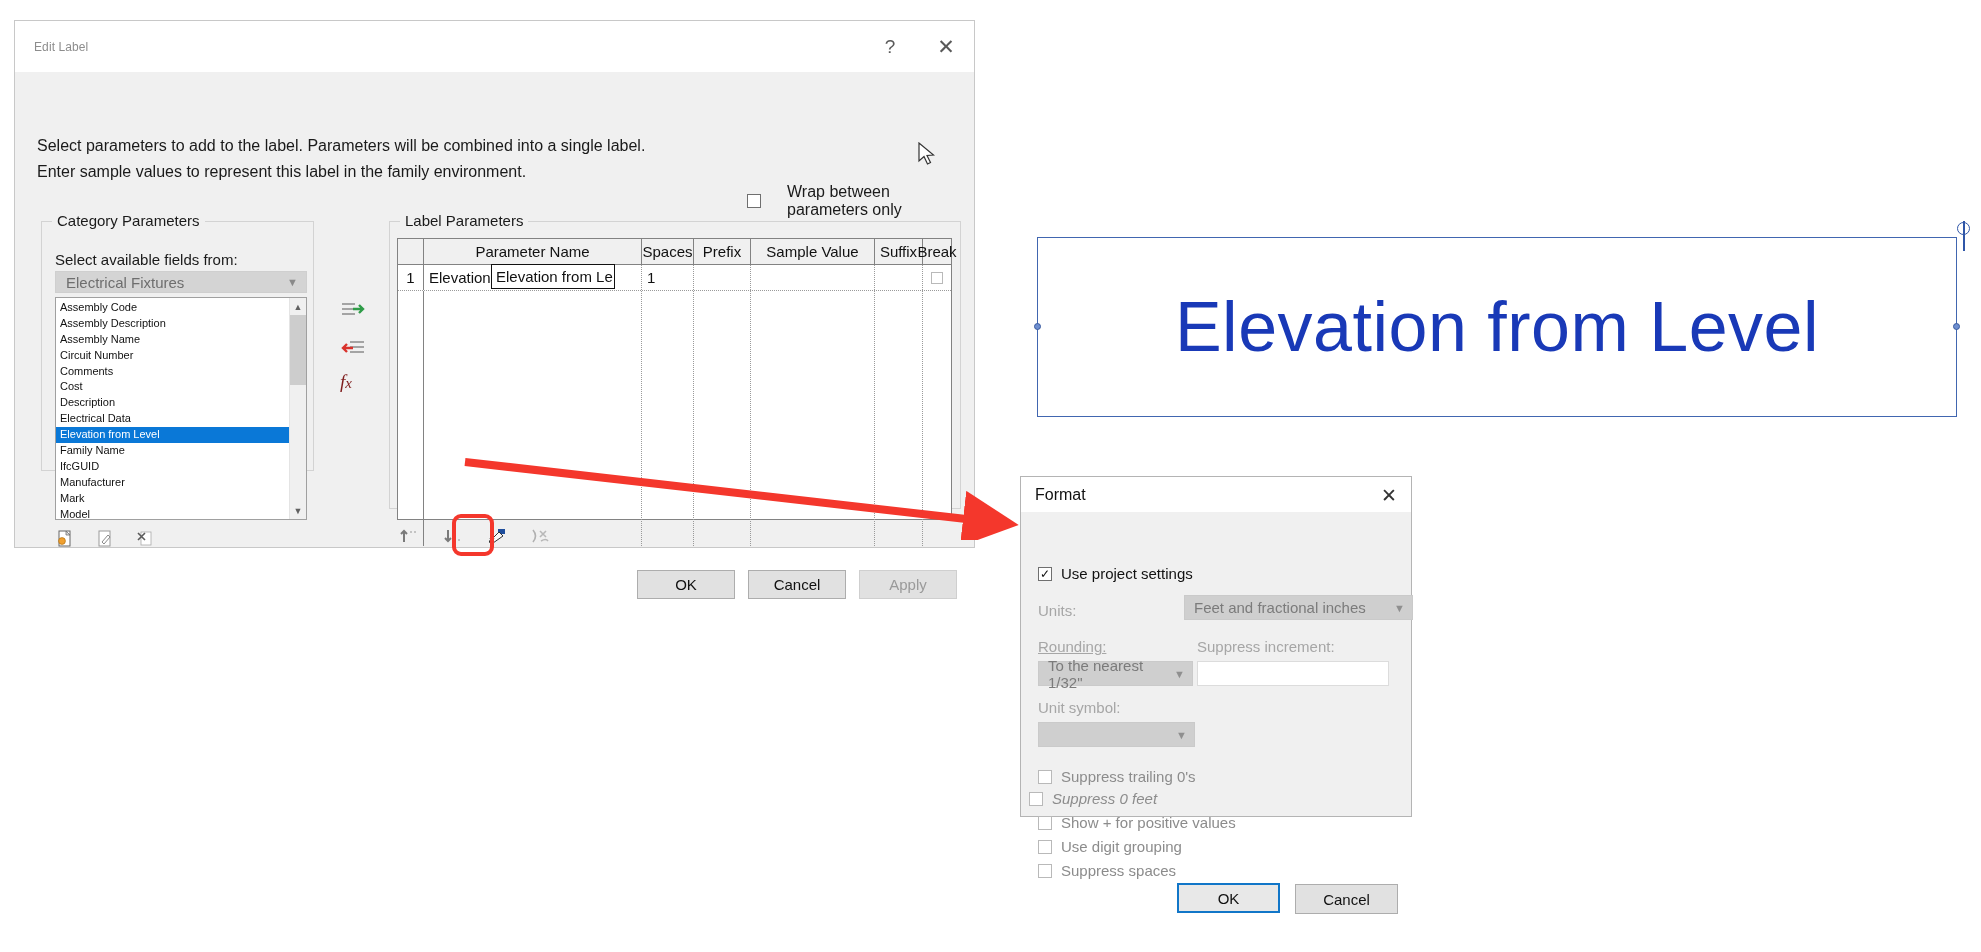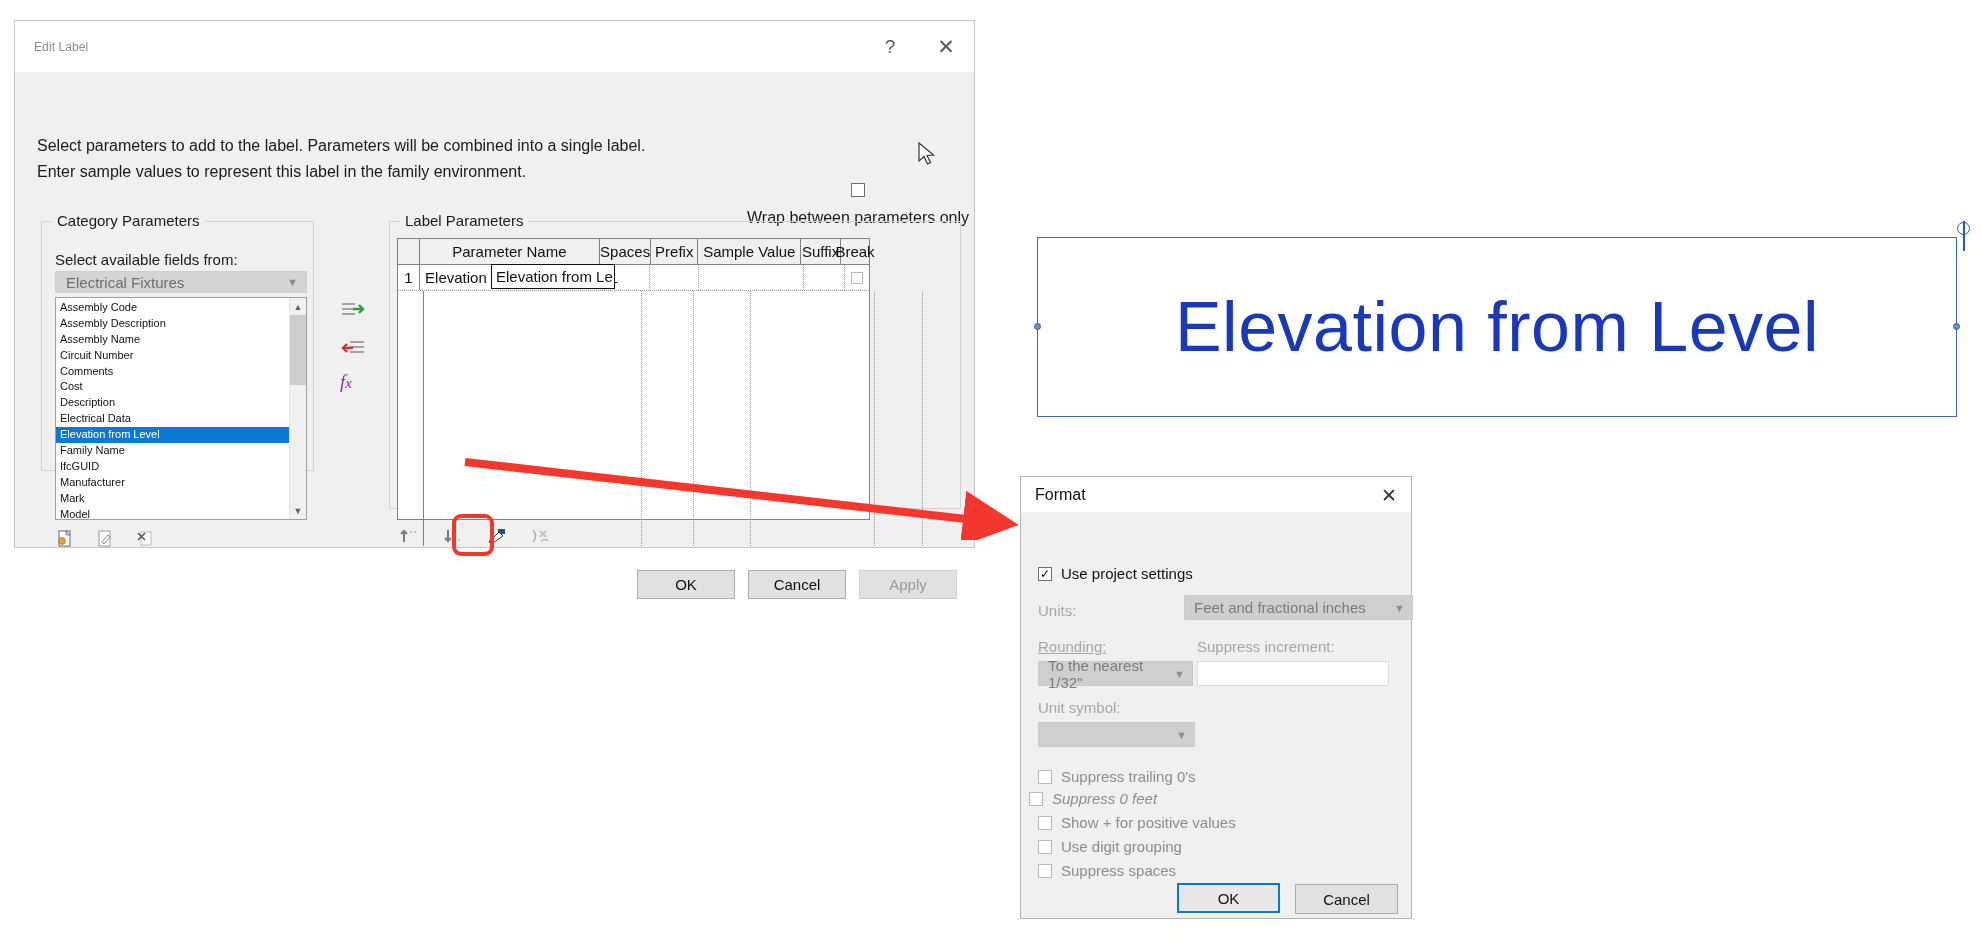--- a/index.html
+++ b/index.html
@@ -40,22 +40,22 @@
   .dlg-body { position: relative; padding: 0; }
 
   .intro-line {
     position: absolute; font-size: 16px; color: #1a1a1a;
   }
   .intro1 { left: 22px; top: 64px; }
   .intro2 { left: 22px; top: 90px; }
 
   .wrap-chk {
     position: absolute; left: 732px; top: 110px;
-    display: flex; align-items: center; gap: 12px;
-    font-size: 16px; color: #1a1a1a; flex-direction: column;
+    display: flex; align-items: center; gap: 26px;
+    font-size: 16px; color: #1a1a1a;
   }
 
   
   .groupbox {
     position: absolute; border: 1px solid #d3d3d3;
   }
   .group-legend {
     position: absolute; top: -10px; left: 10px;
     background: #f0f0f0; padding: 0 5px;
     font-size: 15px; color: #1a1a1a;
@@ -100,26 +100,26 @@
     width: 21px; height: 21px; display: flex; align-items: center; justify-content: center;
     font-size: 15px; color: #555; position: relative;
   }
 
   
   .arrow-btns { position: absolute; left: 325px; top: 225px; }
   .abtn { width: 26px; height: 26px; margin-bottom: 13px; position: relative; }
 
   .fx-btn {
     position: absolute; left: 325px; top: 298px; font-size: 19px;
-    font-style: italic; color: #a21caf; font-family: "Liberation Serif", serif;
+    font-style: italic; color: #7f1d1d; font-family: "Liberation Serif", serif;
   }
 
   
   .lp-table {
-    position: absolute; left: 382px; top: 165px; width: 473px; height: 282px;
+    position: absolute; left: 382px; top: 165px; width: 555px; height: 282px;
     background: #fff; border: 1px solid #828282;
     font-size: 15px; color: #111;
   }
   .lp-head { display: flex; height: 26px; background: #f0f0f0; border-bottom: 1px solid #828282; }
   .lp-head div {
     display: flex; align-items: center; justify-content: center;
     border-right: 1px solid #828282; height: 100%;
   }
   .lp-head div:last-child { border-right: none; }
   .c-num { width: 26px; }
@@ -195,21 +195,21 @@
     position: absolute; right: -14px; top: -16px; width: 13px; height: 13px;
     border: 1.6px solid #2f56a8; border-radius: 50%;
   }
   .rot-bar {
     position: absolute; right: -9px; top: -17px; width: 2px; height: 30px; background: #2f56a8;
   }
 
   
   .fmt-dlg {
     position: absolute; left: 1020px; top: 476px;
-    width: 392px; height: 443px;
+    width: 392px; height: 341px;
     background: #f0f0f0; border: 1px solid #b4b4b4;
   }
   .fmt-title {
     height: 36px; background: #fff; display: flex; align-items: center;
     position: relative; border-bottom: 1px solid #f0f0f0;
   }
   .fmt-title span { margin-left: 14px; font-size: 16px; color: #111; }
   .fmt-close {
     position: absolute; right: 0; top: 0; width: 44px; height: 36px;
     display: flex; align-items: center; justify-content: center;

